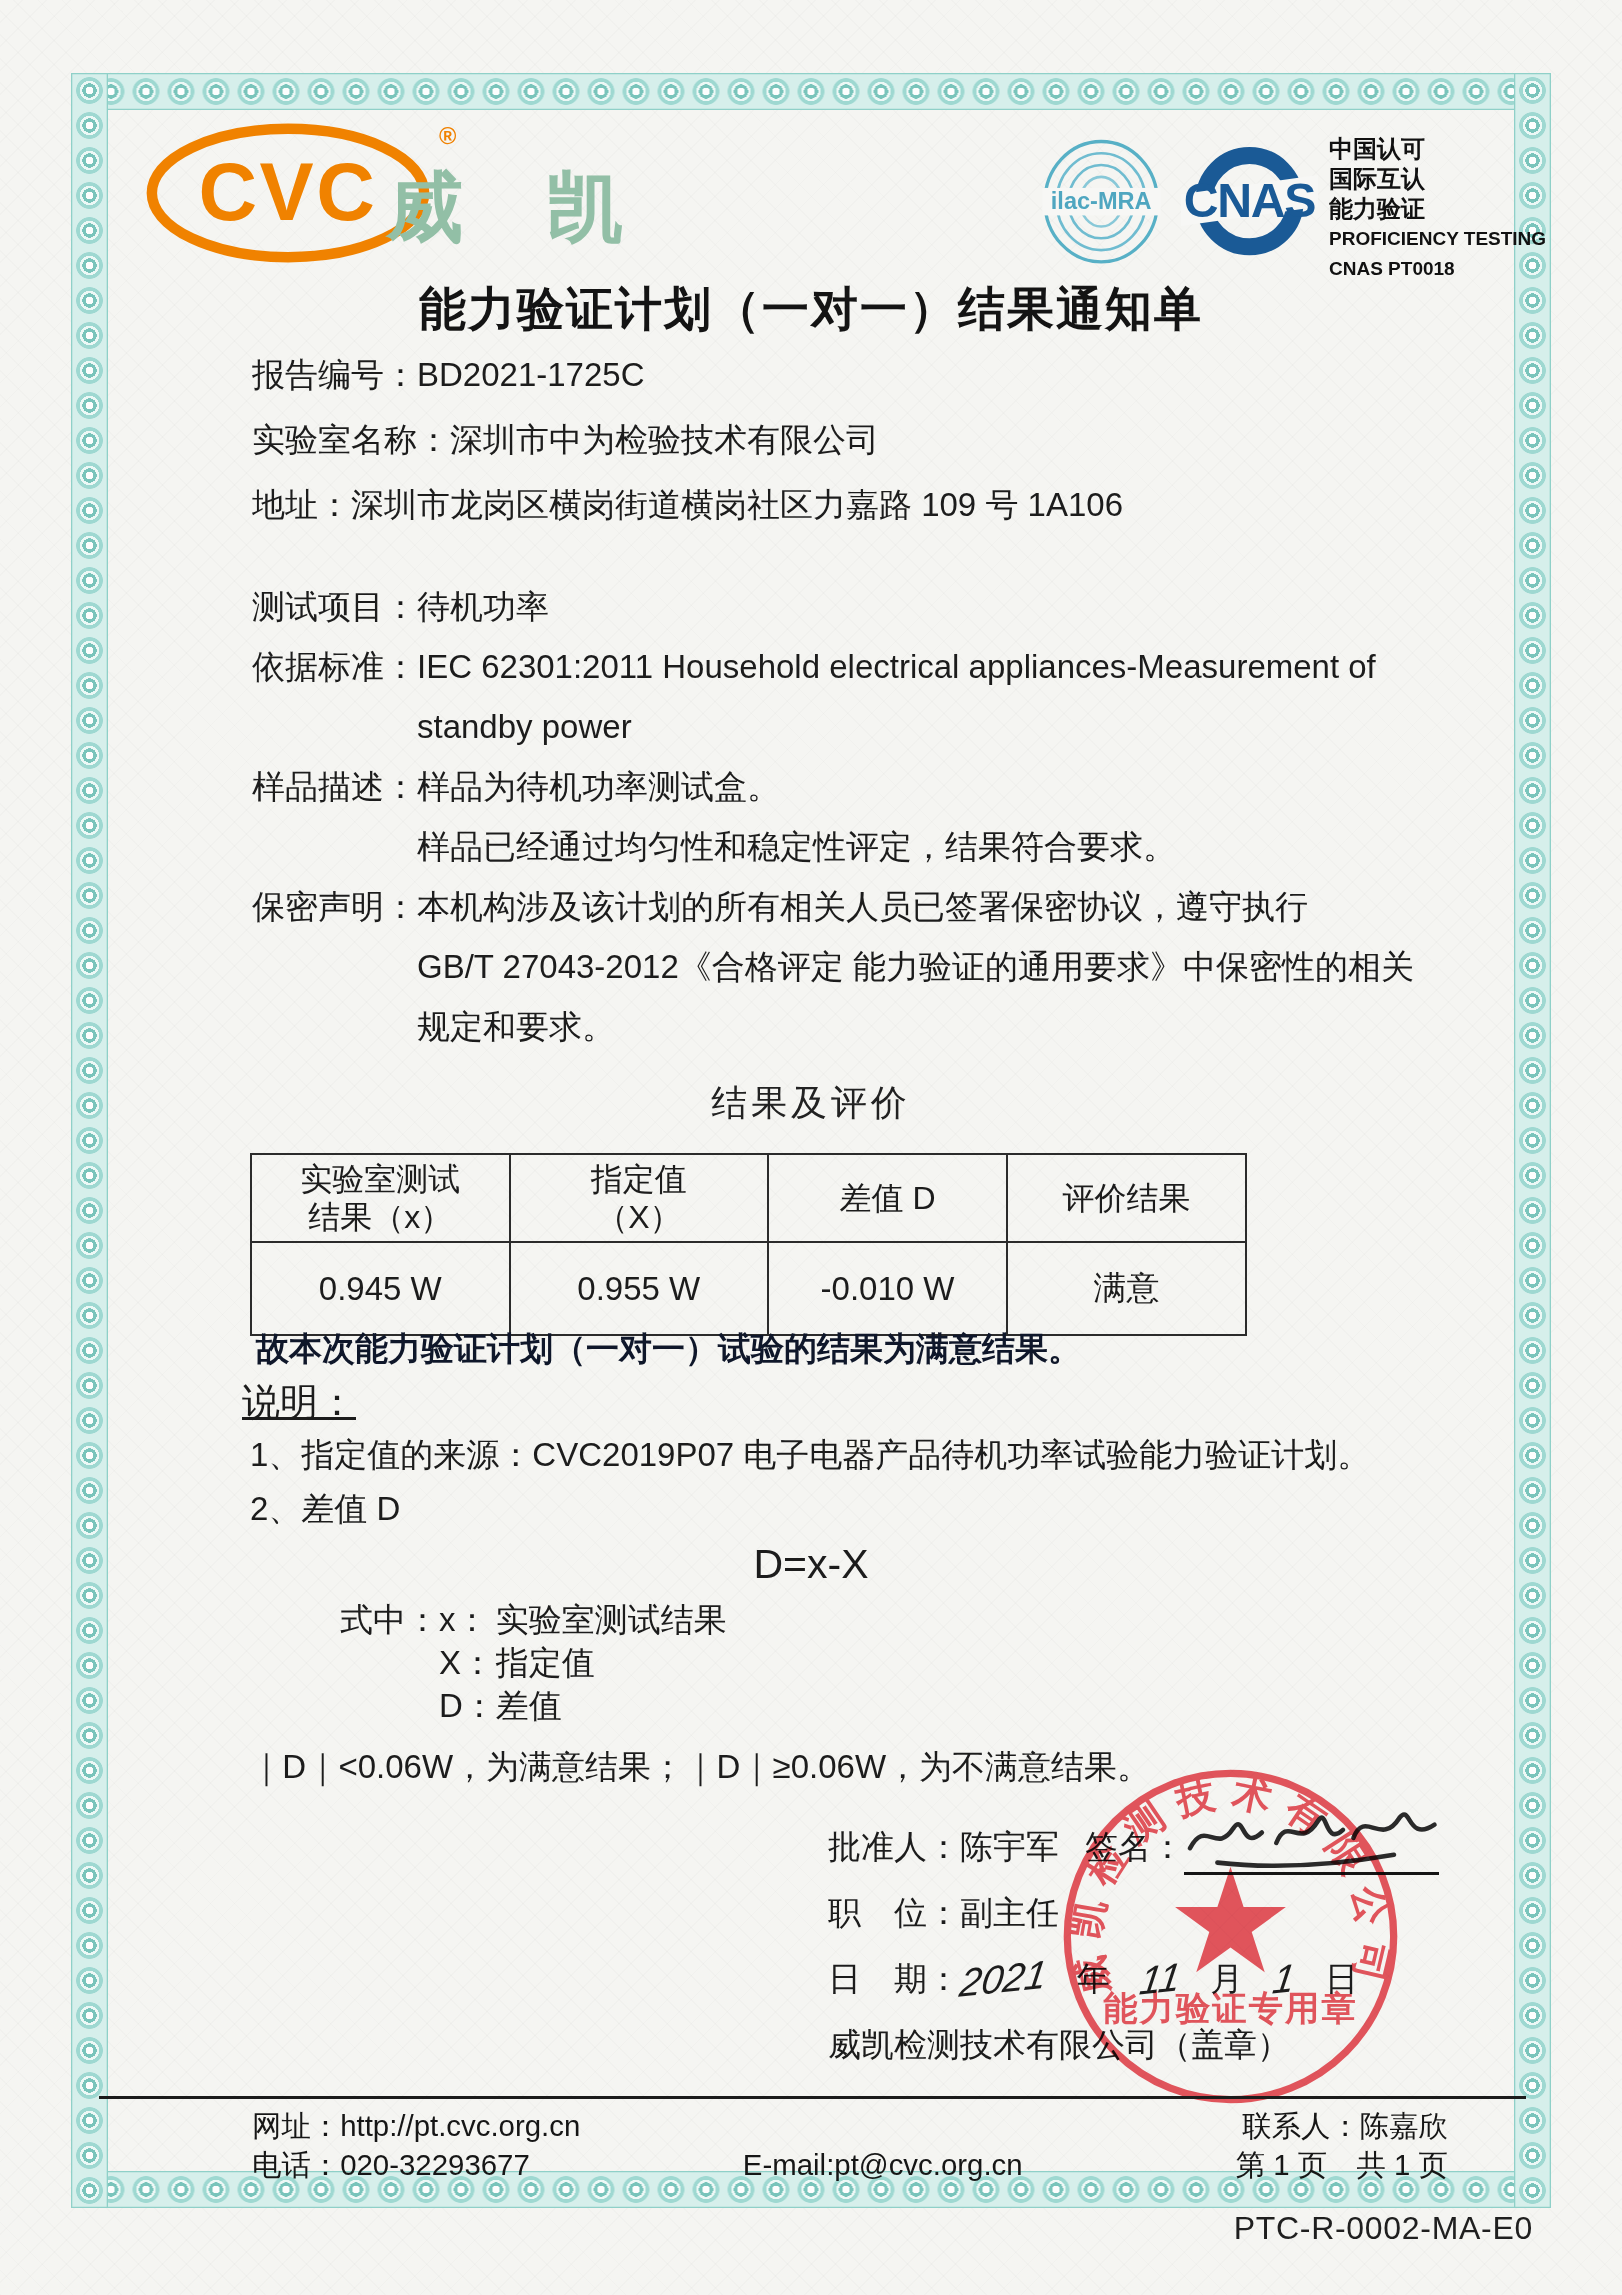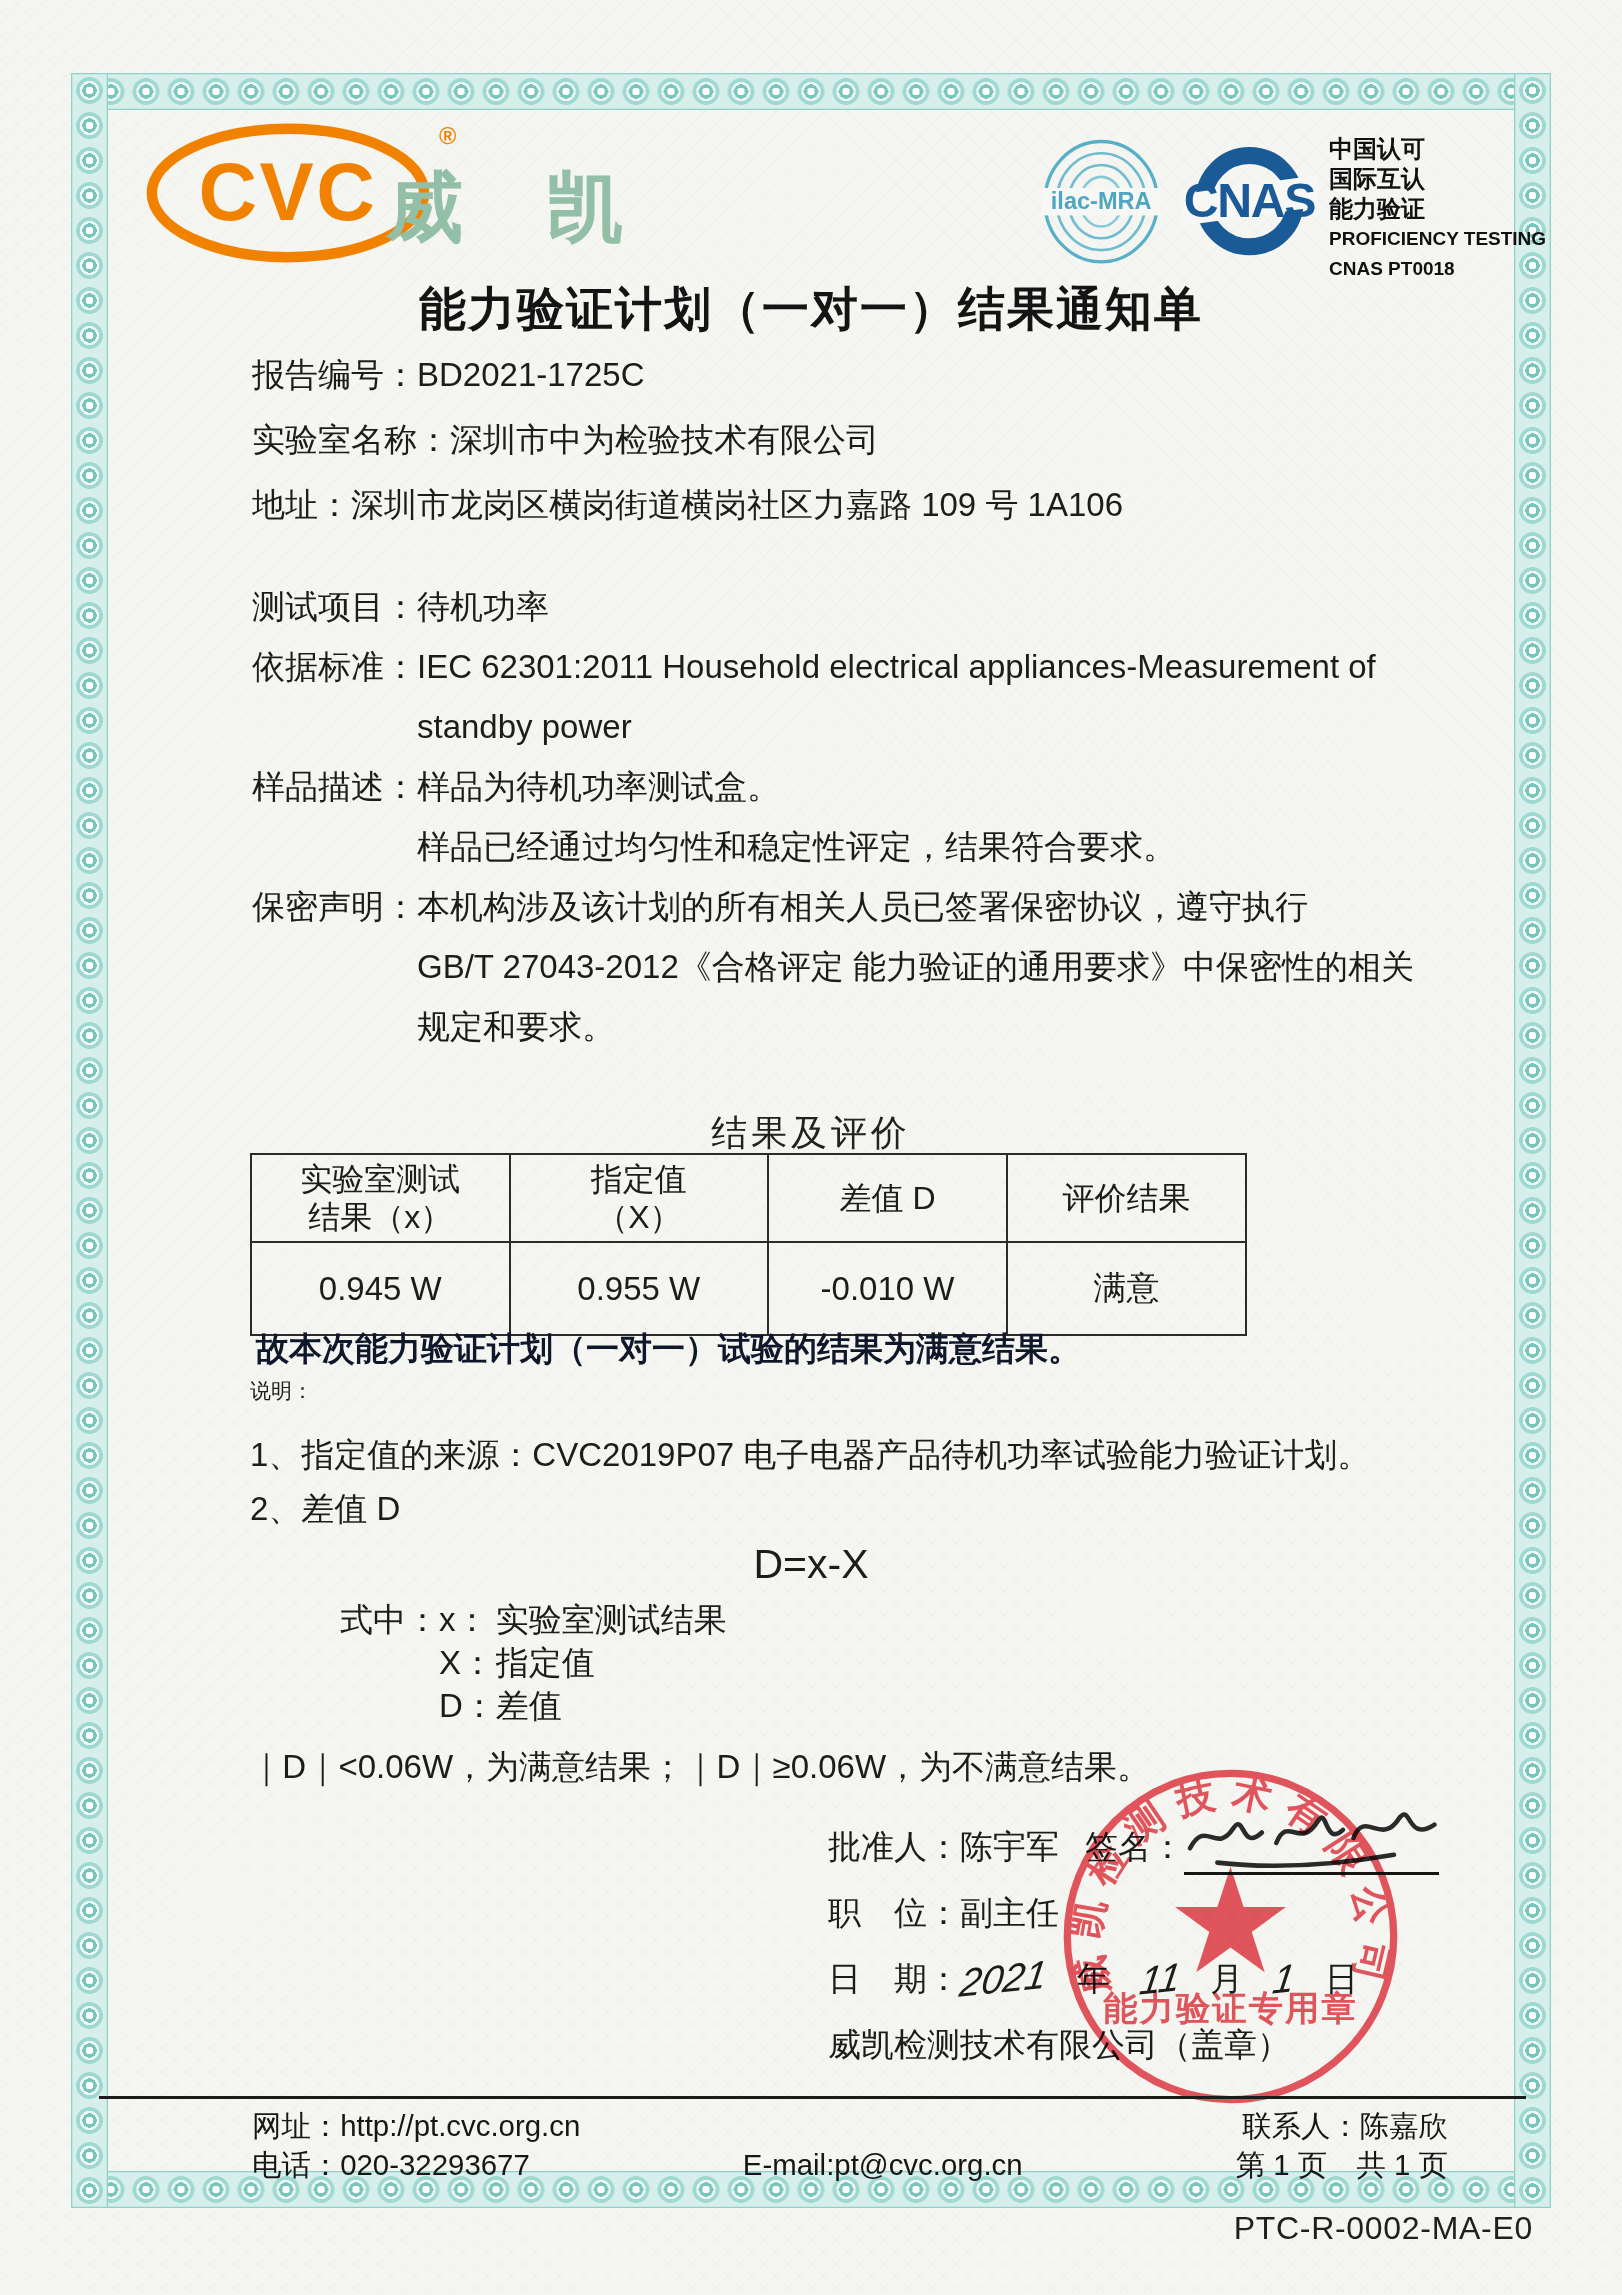--- a/index.html
+++ b/index.html
@@ -38,31 +38,31 @@
   .title{position:absolute;left:71px;top:278px;right:72px;text-align:center;
     font-size:47px;font-weight:bold;letter-spacing:2px;color:#141414;}
 
   
   .info{position:absolute;left:252px;top:342px;width:1204px;font-size:33px;}
   .row-g{display:grid;grid-template-columns:max-content 1fr;line-height:65px;}
   .details{position:absolute;left:252px;top:577px;width:1204px;font-size:33px;}
   .details .row-g{line-height:60px;}
   .val{white-space:pre-line;}
 
-  .results-heading{position:absolute;left:71px;top:1109px;right:72px;text-align:center;
+  .results-heading{position:absolute;left:71px;top:1079px;right:72px;text-align:center;
     font-size:36px;color:#222;letter-spacing:3.9px;}
 
   table.results{position:absolute;left:250px;top:1153px;width:997px;border-collapse:collapse;
     font-size:32px;color:#1c1c1c;table-layout:fixed;}
   table.results th,table.results td{border:2px solid #2b2b2b;text-align:center;vertical-align:middle;font-weight:normal;}
   table.results th{height:84px;white-space:pre-line;line-height:38px;}
   table.results td{height:89px;font-size:33px;}
 
   .conclusion{position:absolute;left:256px;top:1327px;font-size:33px;font-weight:bold;color:#0f172a;}
-  .notes-title{position:absolute;left:250px;top:1377px;font-size:21px;}
+  .notes-title{position:absolute;left:242px;top:1377px;font-size:38px;text-decoration:underline;}
   .notes{position:absolute;left:250px;top:1428px;font-size:33px;line-height:54px;}
   .formula{position:absolute;left:71px;top:1541px;right:72px;text-align:center;font-size:41px;}
   .where{position:absolute;left:340px;top:1598px;font-size:33px;display:grid;grid-template-columns:max-content max-content;line-height:43px;}
   .defs{display:grid;grid-template-columns:max-content max-content;}
   .criteria{position:absolute;left:250px;top:1745px;font-size:33px;}
 
   
   .approval{position:absolute;left:828px;top:1814px;width:746px;font-size:33px;}
   .approval .arow{height:66px;display:flex;align-items:center;white-space:nowrap;}
   .gap40{display:inline-block;width:26px;}

